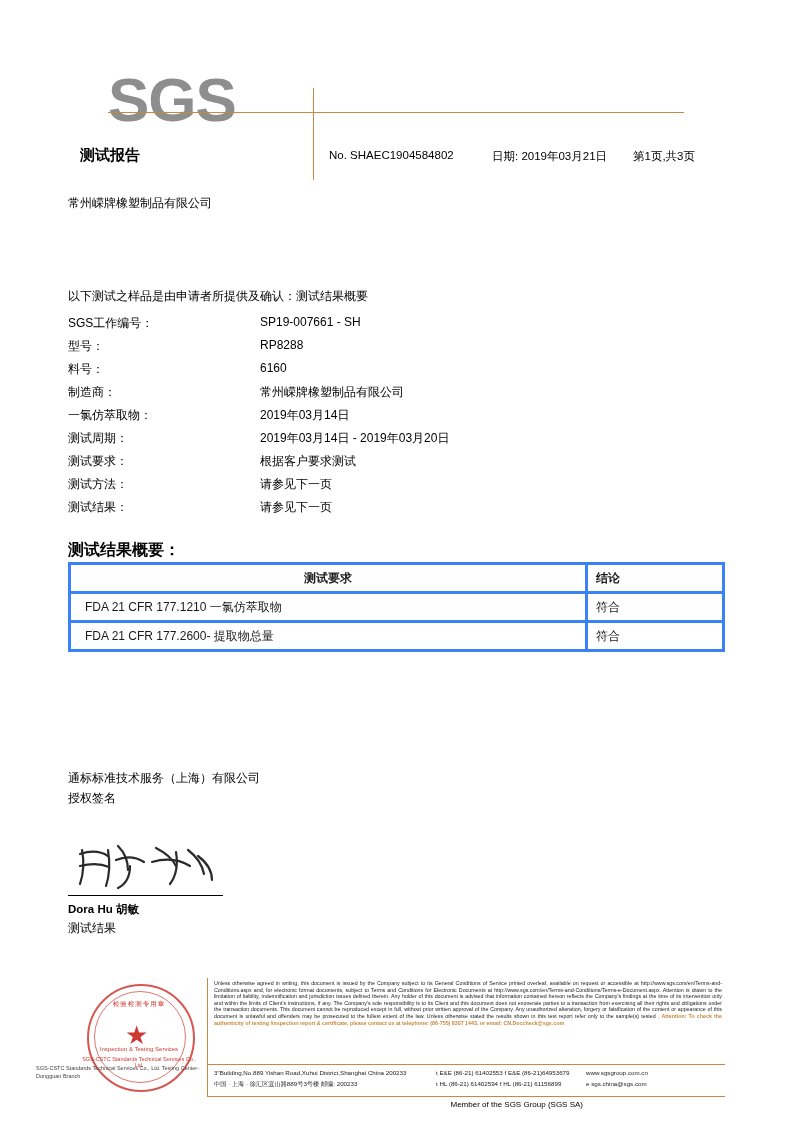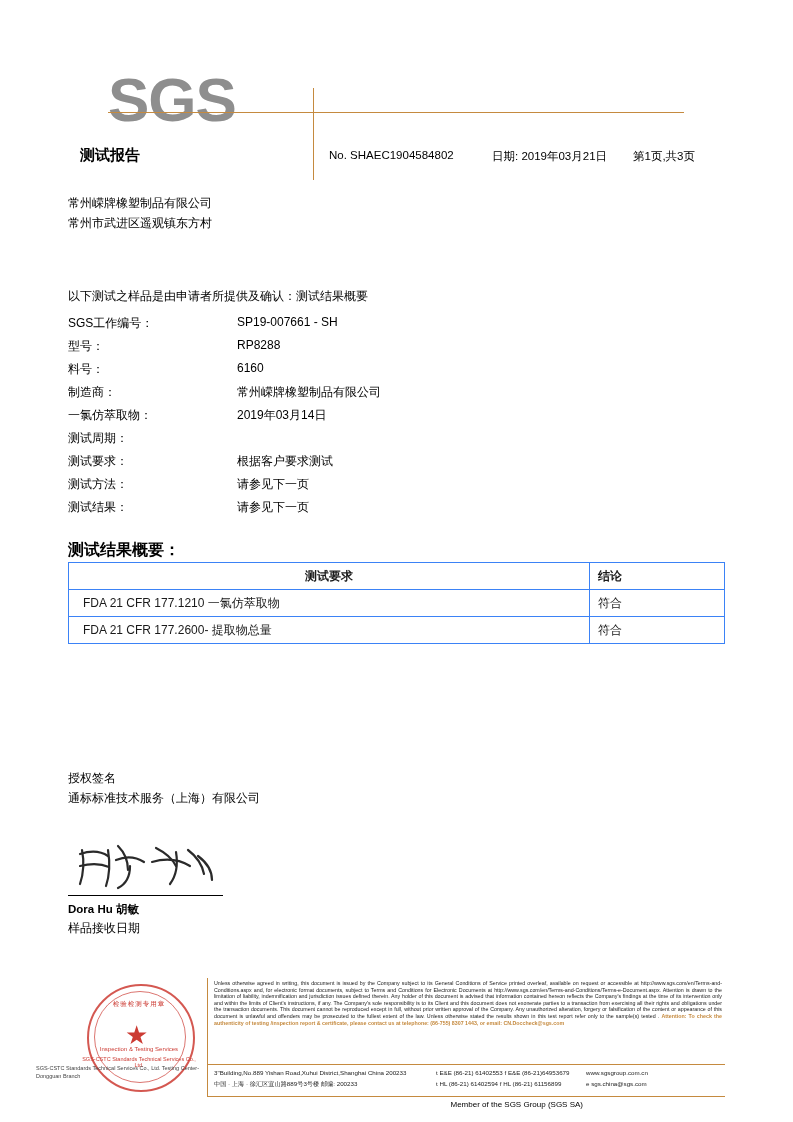--- a/index.html
+++ b/index.html
@@ -129,21 +129,21 @@
     color: #000;
   }
   .info-label {
     position: absolute;
     left: 0px;
     top: 0px;
     width: 175px;
   }
   .info-value {
     position: absolute;
-    left: 169px;
+    left: 192px;
     top: 0px;
     width: 440px;
   }
 
   
   .summary-title {
     position: absolute;
     left: 68px;
     top: 540px;
     font-size: 16px;
@@ -153,21 +153,21 @@
   .result-table {
     position: absolute;
     left: 68px;
     top: 562px;
     width: 657px;
     border-collapse: collapse;
     font-size: 12px;
   }
   .result-table th,
   .result-table td {
-    border: 1px solid #3b82f6;
+    border: 3px solid #3b82f6;
     padding: 4px 8px;
     height: 18px;
   }
   .result-table th {
     font-weight: bold;
     text-align: center;
   }
   .result-table th.col-req {
     text-align: center;
   }
@@ -378,21 +378,20 @@
 
   <div class="title-row">
     <div class="doc-title">测试报告</div>
     <div class="doc-no">No. SHAEC1904584802</div>
     <div class="doc-date">日期: 2019年03月21日</div>
     <div class="doc-pages">第1页,共3页</div>
   </div>
 
   <div class="client-block">
     <div>常州嵘牌橡塑制品有限公司</div>
-    <div>常州市武进区遥观镇东方村</div>
   </div>
 
   <div class="sample-stmt">以下测试之样品是由申请者所提供及确认：测试结果概要</div>
 
   <div class="info-list">
     <div class="info-row">
       <span class="info-label">SGS工作编号：</span>
       <span class="info-value">SP19-007661 - SH</span>
     </div>
     <div class="info-row">
@@ -406,20 +405,21 @@
     <div class="info-row">
       <span class="info-label">制造商：</span>
       <span class="info-value">常州嵘牌橡塑制品有限公司</span>
     </div>
     <div class="info-row">
       <span class="info-label">一氯仿萃取物：</span>
       <span class="info-value">2019年03月14日</span>
     </div>
     <div class="info-row">
       <span class="info-label">测试周期：</span>
+      <span class="info-value">2019年03月14日 - 2019年03月20日</span>
     </div>
     <div class="info-row">
       <span class="info-label">测试要求：</span>
       <span class="info-value">根据客户要求测试</span>
     </div>
     <div class="info-row">
       <span class="info-label">测试方法：</span>
       <span class="info-value">请参见下一页</span>
     </div>
     <div class="info-row">
@@ -440,22 +440,22 @@
         <td class="col-concl">符合</td>
       </tr>
       <tr>
         <td class="col-req">FDA 21 CFR 177.2600- 提取物总量</td>
         <td class="col-concl">符合</td>
       </tr>
     </tbody>
   </table>
 
   <div class="sign-company">
+    <div>通标标准技术服务（上海）有限公司</div>
     <div>授权签名</div>
-    <div>通标标准技术服务（上海）有限公司</div>
   </div>
 
   <div class="signature-img">
     <svg width="160" height="56" viewBox="0 0 160 56">
       <g stroke="#2a2a2a" fill="none" stroke-width="2.2" stroke-linecap="round">
         <path d="M10 14 C12 24, 12 36, 8 48"></path>
         <path d="M8 18 C20 14, 30 16, 36 20"></path>
         <path d="M8 30 C20 27, 30 28, 37 31"></path>
         <path d="M36 14 C38 26, 38 38, 34 50"></path>
         <path d="M46 10 C52 16, 56 24, 56 34"></path>
@@ -464,21 +464,21 @@
         <path d="M84 12 C92 16, 100 22, 104 30"></path>
         <path d="M80 26 C94 22, 108 24, 118 30"></path>
         <path d="M104 16 C106 28, 104 40, 98 48"></path>
         <path d="M116 14 C124 20, 130 28, 132 38"></path>
         <path d="M126 20 C134 26, 140 34, 140 44"></path>
       </g>
     </svg>
   </div>
   <div class="sign-rule"></div>
   <div class="sign-name">Dora Hu 胡敏</div>
-  <div class="sign-role">样品接收日期</div>
+  <div class="sign-role">测试结果</div>
 
   <div class="footer-vline"></div>
   <div class="footer-hline"></div>
   <div class="footer-hline2"></div>
 
   <div class="stamp">
     <div class="stamp-circle"></div>
     <div class="stamp-inner"></div>
     <div class="stamp-star">★</div>
     <div class="stamp-top-text">检验检测专用章</div>

